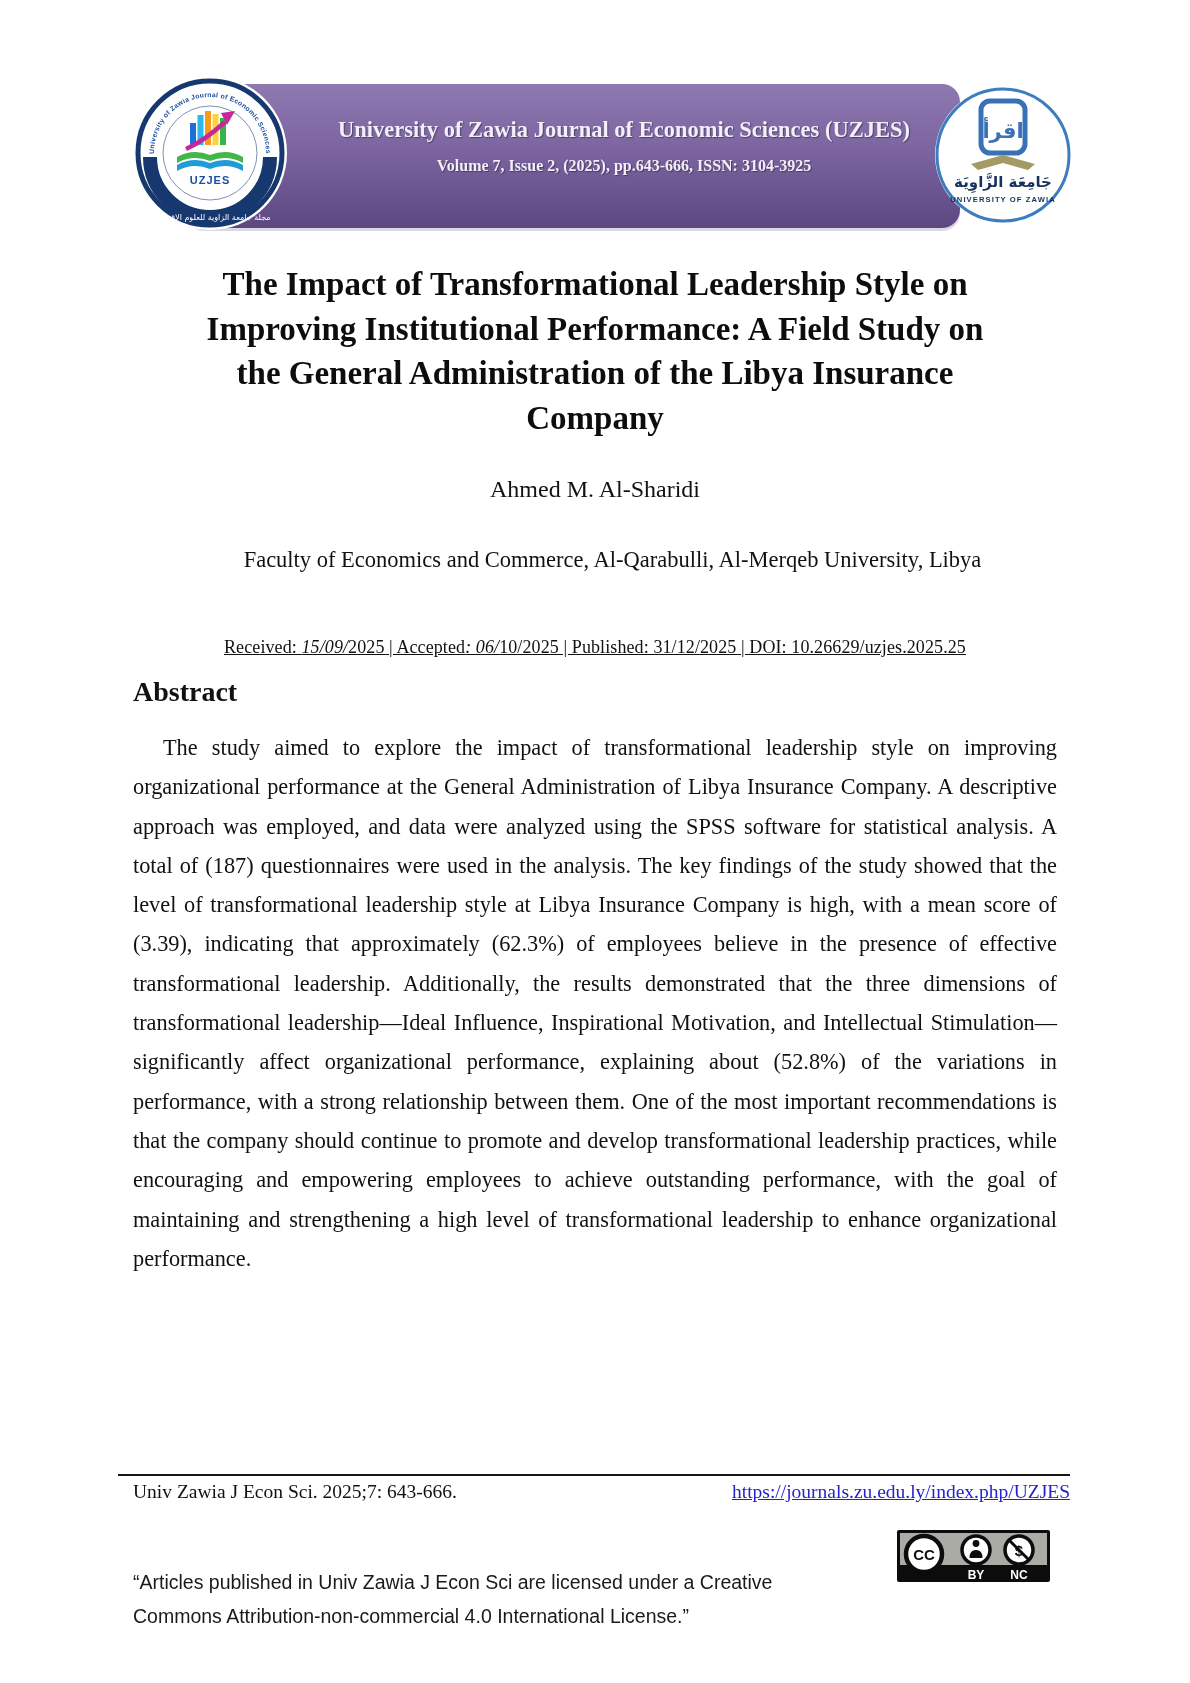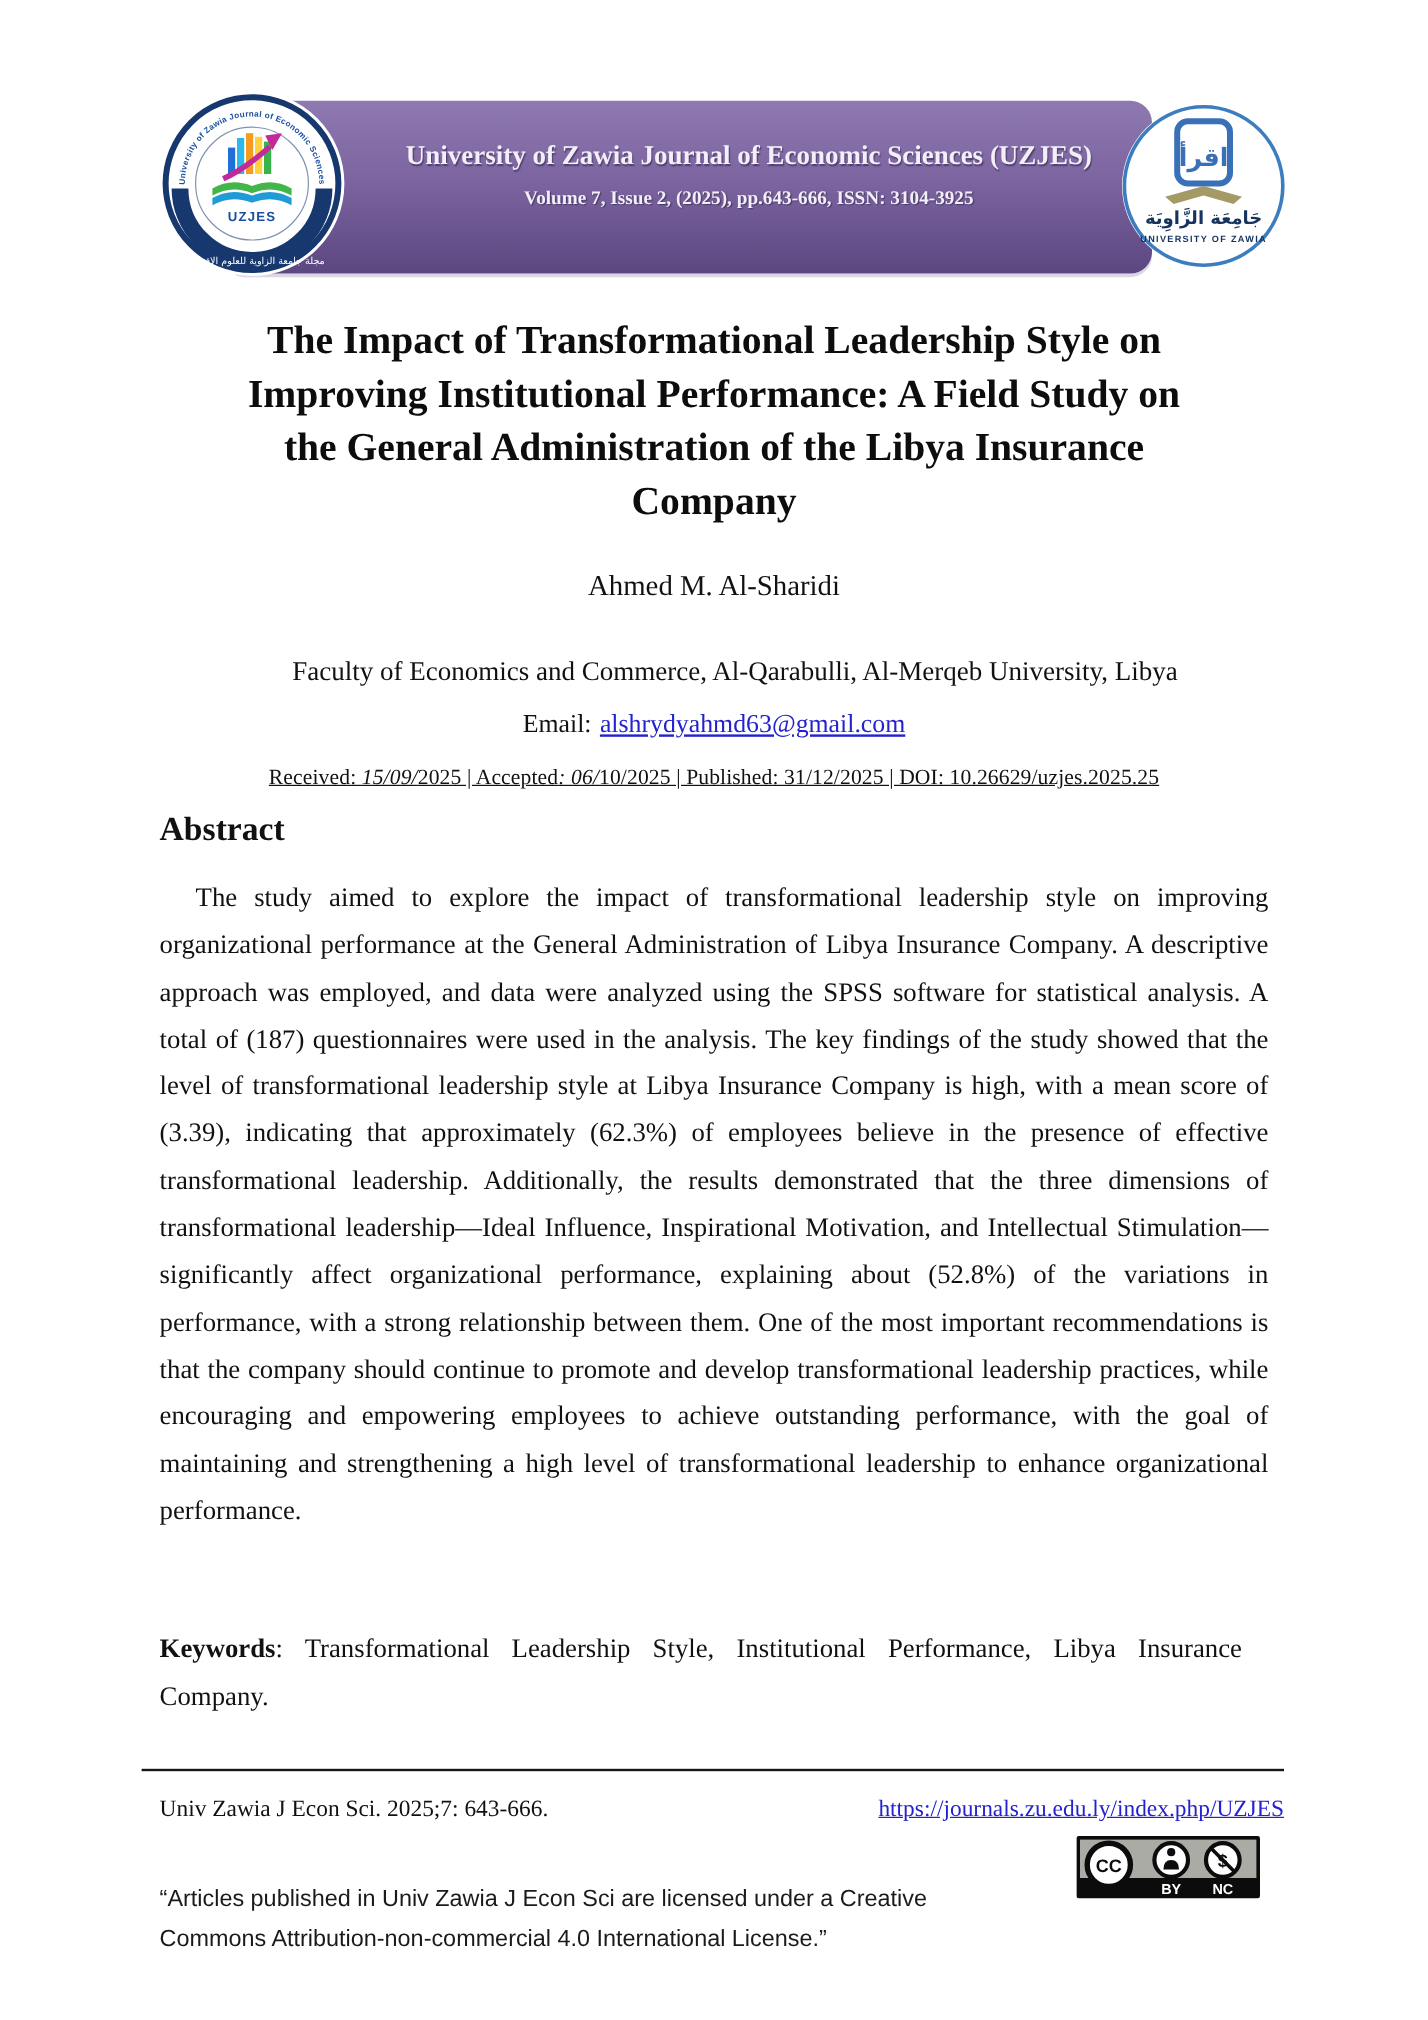--- a/index.html
+++ b/index.html
@@ -32,21 +32,21 @@
   
   .abstract-h{position:absolute;left:133px;top:676px;font-size:28px;font-weight:bold;}
   .abstract-p{position:absolute;left:133px;width:924px;top:728px;font-size:22.3px;
               line-height:39.3px;text-align:justify;text-indent:30px;margin:0;}
   .keywords{position:absolute;left:133px;width:902px;top:1354px;font-size:22.3px;
             line-height:40px;text-align:justify;margin:0;}
   .keywords .kw-label{font-weight:bold;}
 
   
   .footer-row{position:absolute;left:118px;width:952px;top:1474px;border-top:2.5px solid #161616;
-              padding:21px 0 0 0;display:flex;justify-content:space-between;align-items:baseline;
+              padding:5px 0 0 0;display:flex;justify-content:space-between;align-items:baseline;
               font-size:19.5px;}
   .footer-row .cite{padding-left:15px;}
   .footer-row a{color:#2422cf;text-decoration:underline;cursor:pointer;}
   .license{position:absolute;left:133px;top:1565px;width:680px;margin:0;
            font-family:"Liberation Sans","DejaVu Sans",sans-serif;font-size:19.5px;
            line-height:34px;color:#1a1a1a;}
   .cc-badge{position:absolute;left:897px;top:1530px;width:153px;height:52px;}
 </style>
 </head>
 <body>
@@ -104,33 +104,27 @@
 
   <div class="title">
     <div>The Impact of Transformational Leadership Style on</div>
     <div>Improving Institutional Performance: A Field Study on</div>
     <div>the General Administration of the Libya Insurance</div>
     <div>Company</div>
   </div>
 
   <div class="byline author">Ahmed M. Al-Sharidi</div>
   <div class="byline affiliation">Faculty of Economics and Commerce, Al-Qarabulli, Al-Merqeb University, Libya</div>
-  <div class="byline email-line">
-    <span>Email:</span><a>alshrydyahmd63@gmail.com</a>
-  </div>
   <div class="byline meta-line">
     <span>Received: </span><span class="it">15/09/</span><span>2025 | Accepted</span><span class="it">: 06/</span><span>10/2025 | Published: 31/12/2025 | DOI: 10.26629/uzjes.2025.25</span>
   </div>
 
   <div class="abstract-h">Abstract</div>
   <p class="abstract-p">The study aimed to explore the impact of transformational leadership style on improving organizational performance at the General Administration of Libya Insurance Company. A descriptive approach was employed, and data were analyzed using the SPSS software for statistical analysis. A total of (187) questionnaires were used in the analysis. The key findings of the study showed that the level of transformational leadership style at Libya Insurance Company is high, with a mean score of (3.39), indicating that approximately (62.3%) of employees believe in the presence of effective transformational leadership. Additionally, the results demonstrated that the three dimensions of transformational leadership—Ideal Influence, Inspirational Motivation, and Intellectual Stimulation—significantly affect organizational performance, explaining about (52.8%) of the variations in performance, with a strong relationship between them. One of the most important recommendations is that the company should continue to promote and develop transformational leadership practices, while encouraging and empowering employees to achieve outstanding performance, with the goal of maintaining and strengthening a high level of transformational leadership to enhance organizational performance.</p>
 
-  <p class="keywords">
-    <span class="kw-label">Keywords</span><span>: Transformational Leadership Style, Institutional Performance, Libya Insurance Company.</span>
-  </p>
 
   <div class="footer-row">
     <span class="cite">Univ Zawia J Econ Sci. 2025;7: 643-666.</span>
     <a>https://journals.zu.edu.ly/index.php/UZJES</a>
   </div>
   <p class="license">“Articles published in Univ Zawia J Econ Sci are licensed under a Creative Commons Attribution-non-commercial 4.0 International License.”</p>
 
   <svg class="cc-badge" viewBox="0 0 153 52">
     <rect x="0" y="0" width="153" height="52" rx="2" fill="#0c0c0c"></rect>
     <rect x="3" y="3" width="147" height="32" fill="#a9aba4"></rect>

